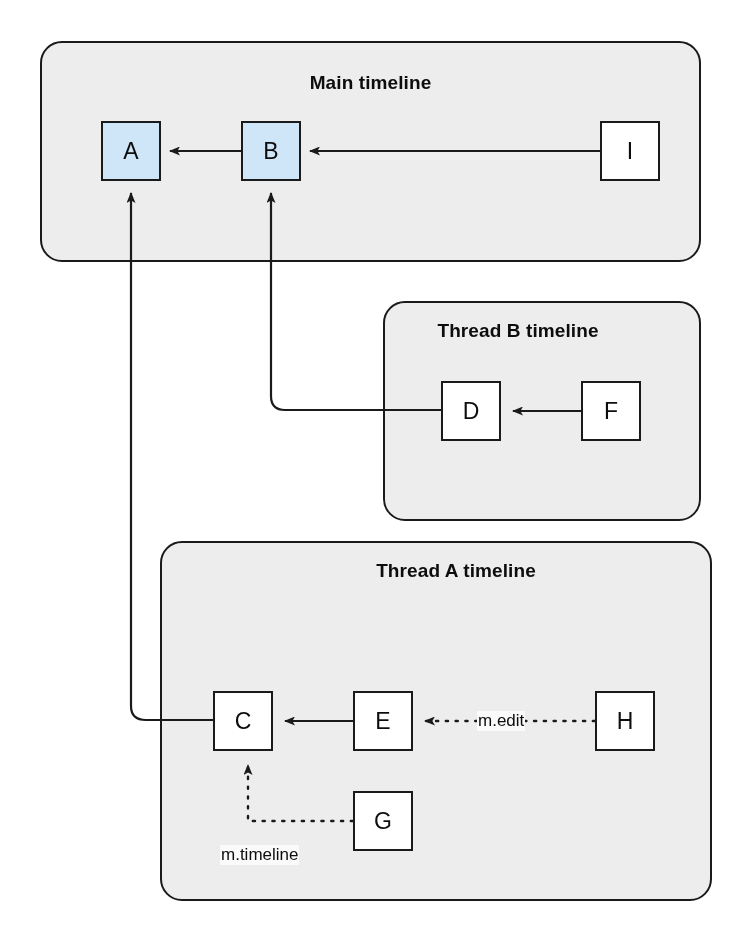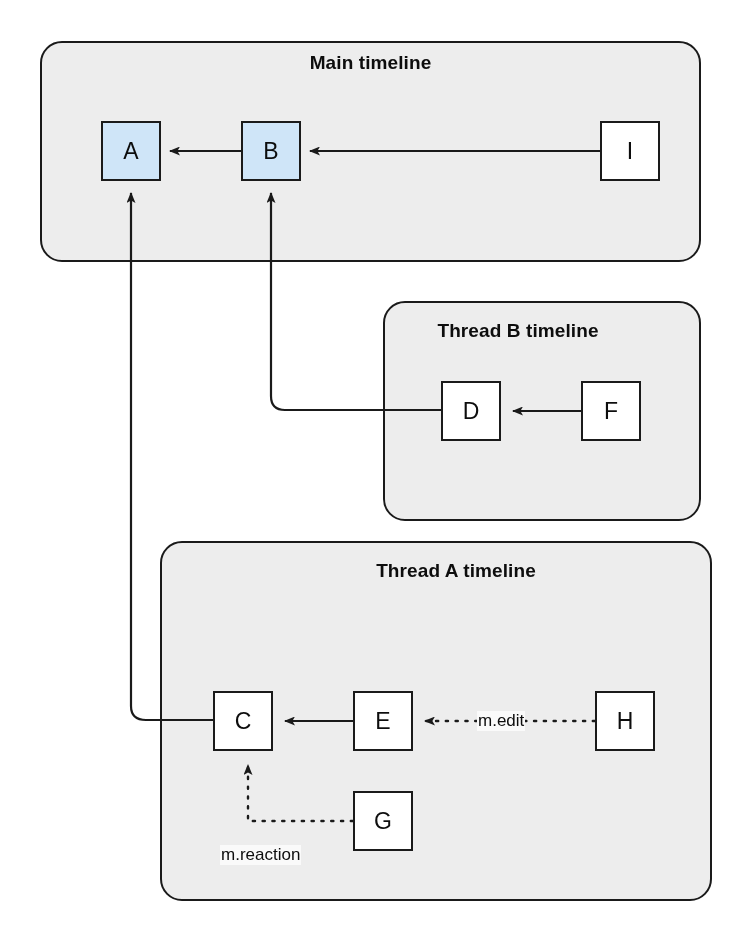--- a/index.html
+++ b/index.html
@@ -69,21 +69,21 @@
     white-space: nowrap;
     padding: 0 1px;
   }
 </style>
 </head>
 <body>
 
 <div id="canvas">
 
   <div class="timeline-box" id="tl-main" style="left: 40px; top: 41px; width: 661px; height: 221px;"></div>
-  <div class="timeline-title" id="tt-main" style="left: 40px; width: 661px; top: 52px;">Main timeline</div>
+  <div class="timeline-title" id="tt-main" style="left: 40px; width: 661px; top: 72px;">Main timeline</div>
 
   <div class="timeline-box" id="tl-thread-b" style="left: 383px; top: 301px; width: 318px; height: 220px;"></div>
   <div class="timeline-title" id="tt-thread-b" style="left: 383px; width: 270px; top: 320px;">Thread B timeline</div>
 
   <div class="timeline-box" id="tl-thread-a" style="left: 160px; top: 541px; width: 552px; height: 360px;"></div>
   <div class="timeline-title" id="tt-thread-a" style="left: 160px; width: 552px; top: 560px; margin-left: 20px;">Thread A timeline</div>
 
   <svg id="edge-layer" viewBox="0 0 756 942" xmlns="http://www.w3.org/2000/svg">
     <defs>
       <marker id="arrowhead" markerWidth="11" markerHeight="9" refX="10" refY="4.5" orient="auto" markerUnits="userSpaceOnUse">
@@ -128,15 +128,15 @@
   <div class="event-node highlight" id="node-B" style="left: 241px; top: 121px;">B</div>
   <div class="event-node" id="node-I" style="left: 600px; top: 121px;">I</div>
   <div class="event-node" id="node-D" style="left: 441px; top: 381px;">D</div>
   <div class="event-node" id="node-F" style="left: 581px; top: 381px;">F</div>
   <div class="event-node" id="node-C" style="left: 213px; top: 691px;">C</div>
   <div class="event-node" id="node-E" style="left: 353px; top: 691px;">E</div>
   <div class="event-node" id="node-H" style="left: 595px; top: 691px;">H</div>
   <div class="event-node" id="node-G" style="left: 353px; top: 791px;">G</div>
 
   <div class="edge-label" id="lbl-m-edit" style="left: 477px; top: 711px;">m.edit</div>
-  <div class="edge-label" id="lbl-m-reaction" style="left: 220px; top: 845px;">m.reaction</div>
+  <div class="edge-label" id="lbl-m-reaction" style="left: 220px; top: 845px;">m.timeline</div>
 
 </div>
 
 </body></html>

